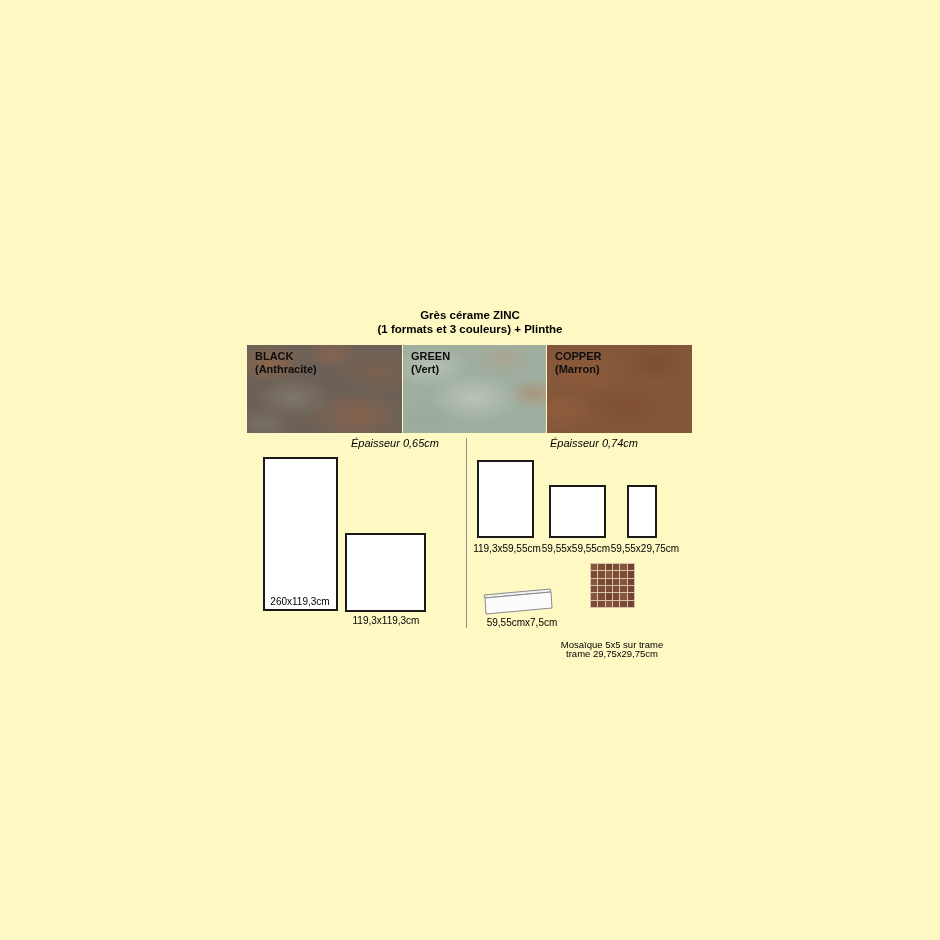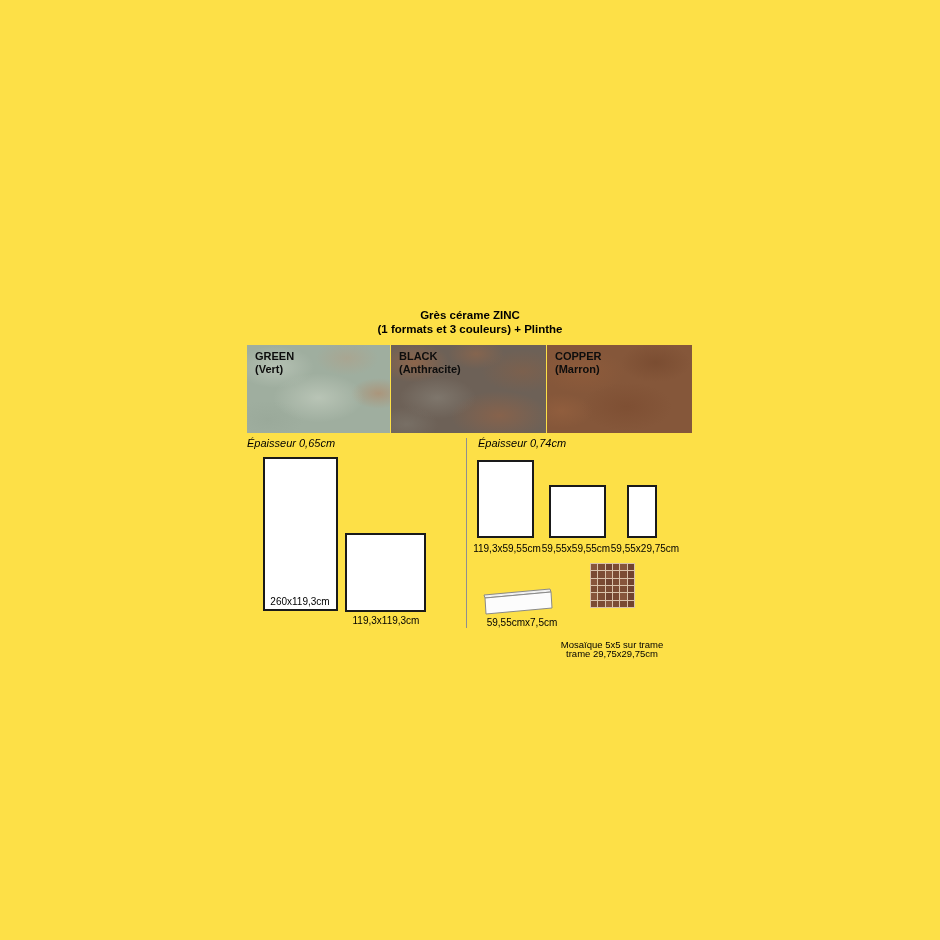--- a/index.html
+++ b/index.html
@@ -1,17 +1,17 @@
 <!DOCTYPE html>
 <html><head>
 <meta charset="utf-8">
 <style>
   html,body{margin:0;padding:0;background:#ffffff;}
   .page{
-    position:relative;width:940px;height:940px;background:#fde047;overflow:hidden;
+    position:relative;width:940px;height:940px;background:#fef9c3;overflow:hidden;
     font-family:"Liberation Sans", sans-serif;color:#111;
   }
   
   .title{position:absolute;left:0;top:309px;width:940px;text-align:center;
     font-weight:bold;font-size:11.5px;line-height:13.5px;color:#000;}
   
   .band{position:absolute;left:247px;top:345px;width:445px;height:88px;display:flex;gap:1px;}
   .swatch{position:relative;height:100%;}
   .swatch-black{width:155px;
     background:
@@ -34,21 +34,21 @@
     background:
       radial-gradient(60px 32px at 25% 30%, rgba(150,95,60,.50), transparent 70%),
       radial-gradient(50px 28px at 75% 20%, rgba(110,65,40,.45), transparent 70%),
       radial-gradient(65px 35px at 55% 70%, rgba(120,72,45,.50), transparent 70%),
       radial-gradient(45px 25px at 10% 75%, rgba(155,100,65,.50), transparent 70%),
       #85573a;}
   .swlabel{position:absolute;left:8px;top:5px;font-weight:bold;font-size:11px;line-height:13px;color:#0d0d0d;}
   
   .divider{position:absolute;left:466px;top:438px;width:1px;height:190px;background:#8f8f8f;}
   
-  .thick{position:absolute;font-style:italic;font-size:11px;color:#000;text-align:left;}
+  .thick{position:absolute;font-style:italic;font-size:11px;color:#000;text-align:right;}
   .thick-left{left:247px;top:437px;width:192px;}
   .thick-right{left:478px;top:437px;width:160px;}
   
   .fmt{position:absolute;border:2px solid #1a1a1a;background:#fff;box-sizing:border-box;}
   .fmt-260x119{left:263px;top:457px;width:75px;height:154px;}
   .fmt-119x119{left:345px;top:533px;width:81px;height:79px;}
   .fmt-119x59{left:477px;top:460px;width:57px;height:78px;}
   .fmt-59x59{left:549px;top:485px;width:57px;height:53px;}
   .fmt-59x29{left:627px;top:485px;width:30px;height:53px;}
   
@@ -75,30 +75,30 @@
 <body>
 
 <div class="page">
 
   <div class="title">
     <div>Grès cérame ZINC</div>
     <div>(1 formats et 3 couleurs) + Plinthe</div>
   </div>
 
   <div class="band">
+    <div class="swatch swatch-black">
+      <div class="swlabel">
+        <div>BLACK</div>
+        <div>(Anthracite)</div>
+      </div>
+    </div>
     <div class="swatch swatch-green">
       <div class="swlabel">
         <div>GREEN</div>
         <div>(Vert)</div>
-      </div>
-    </div>
-    <div class="swatch swatch-black">
-      <div class="swlabel">
-        <div>BLACK</div>
-        <div>(Anthracite)</div>
       </div>
     </div>
     <div class="swatch swatch-copper">
       <div class="swlabel">
         <div>COPPER</div>
         <div>(Marron)</div>
       </div>
     </div>
   </div>
 

